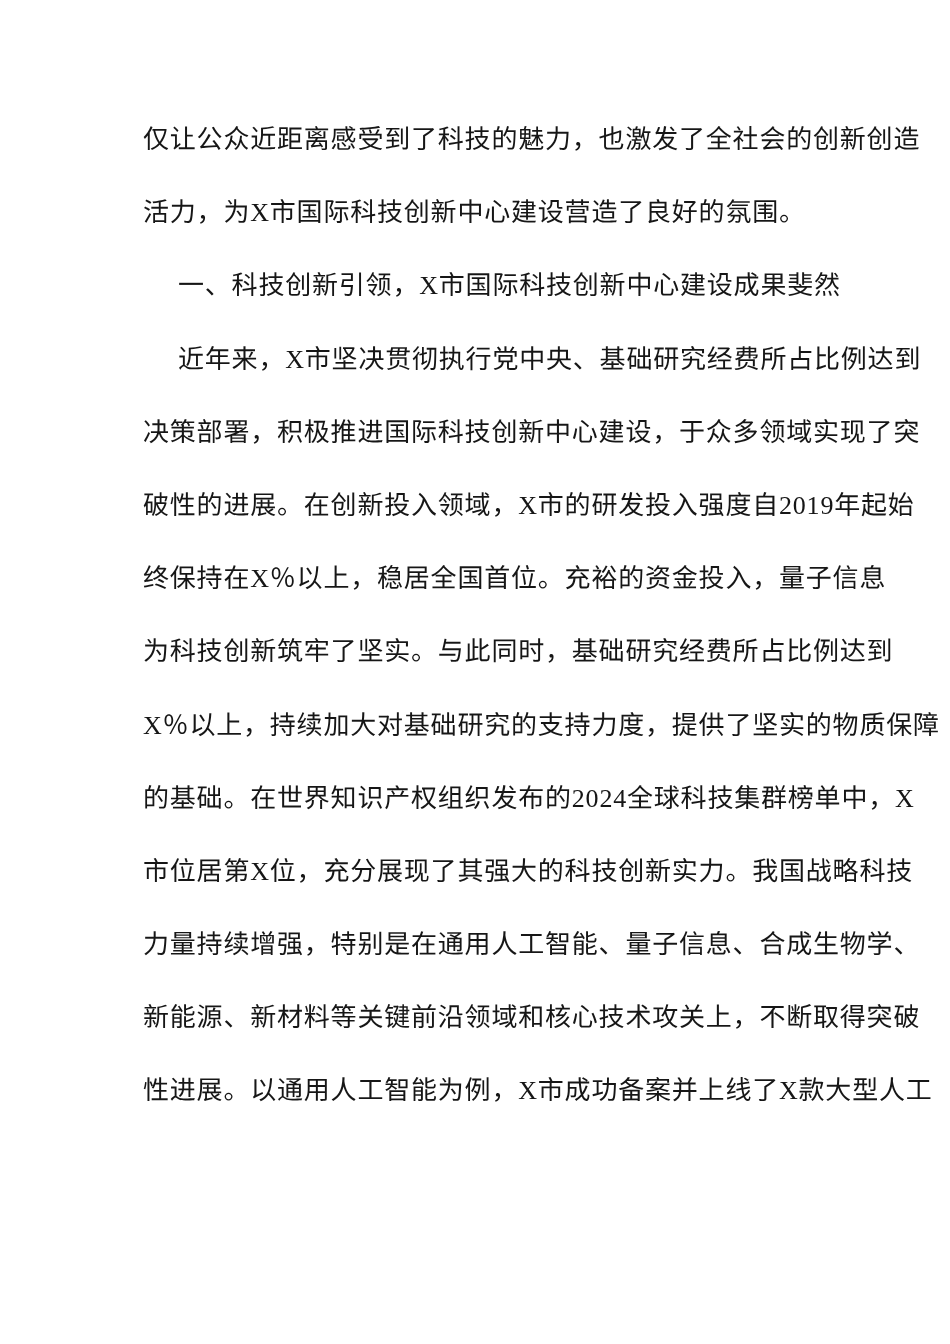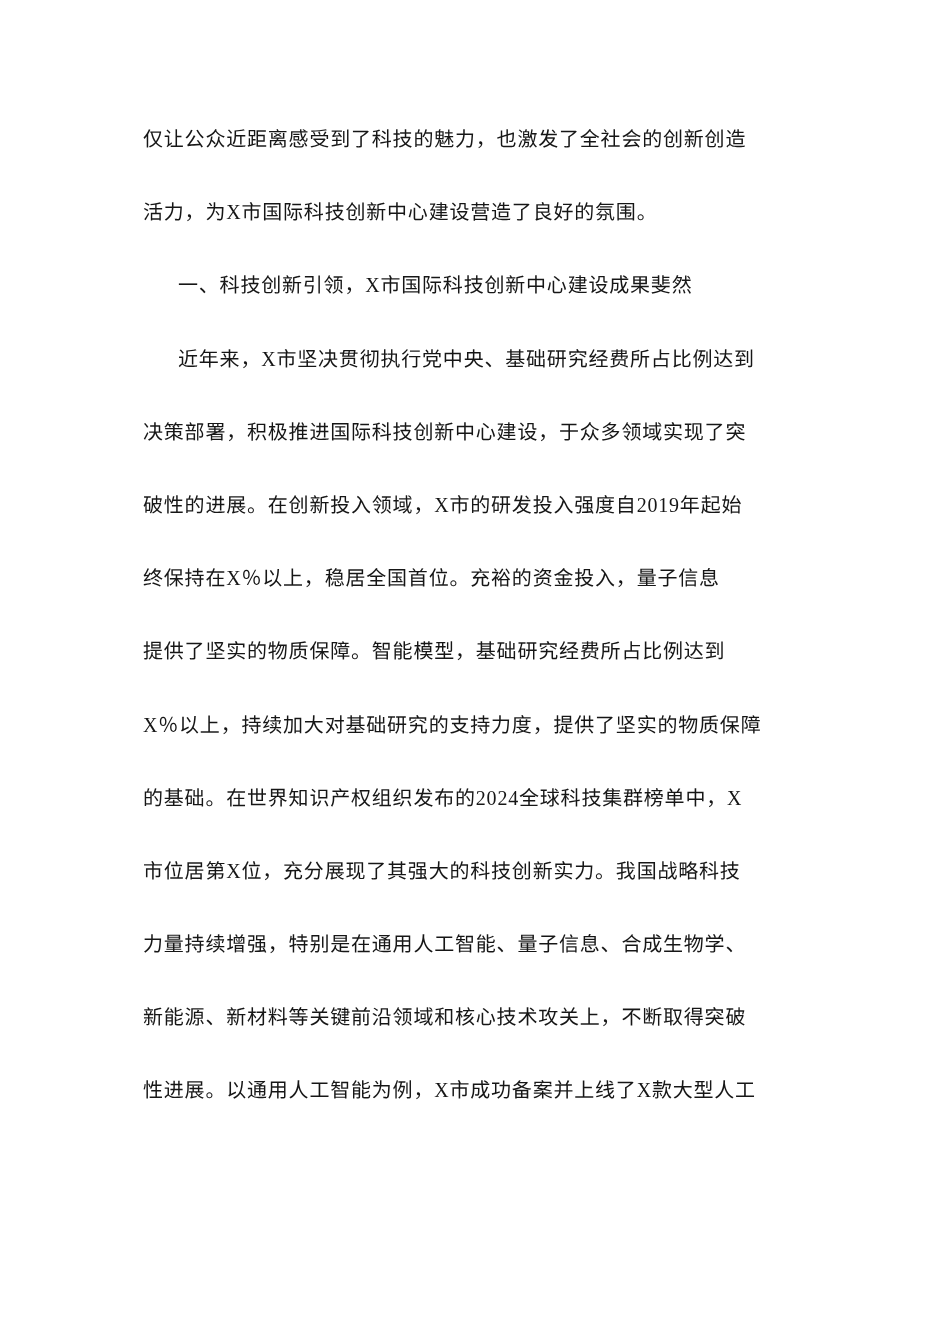--- a/index.html
+++ b/index.html
@@ -22,42 +22,42 @@
   }
   .doc {
     position: absolute;
     left: 143px;
     top: 103px;
     width: 672px;
   }
   .line {
     height: 73.2px;
     line-height: 73.2px;
-    font-size: 20px;
+    font-size: 26px;
     letter-spacing: 0.8px;
     white-space: nowrap;
     font-weight: 400;
   }
   .line.indent {
     padding-left: 35px;
   }
 </style>
 </head>
 <body>
 
 <div class="page">
   <div class="doc">
     <div class="line">仅让公众近距离感受到了科技的魅力，也激发了全社会的创新创造</div>
     <div class="line">活力，为X市国际科技创新中心建设营造了良好的氛围。</div>
     <div class="line indent">一、科技创新引领，X市国际科技创新中心建设成果斐然</div>
     <div class="line indent">近年来，X市坚决贯彻执行党中央、基础研究经费所占比例达到</div>
     <div class="line">决策部署，积极推进国际科技创新中心建设，于众多领域实现了突</div>
     <div class="line">破性的进展。在创新投入领域，X市的研发投入强度自2019年起始</div>
     <div class="line">终保持在X％以上，稳居全国首位。充裕的资金投入，量子信息</div>
-    <div class="line">提供了坚实的物质保障。智能模型，基础研究经费所占比例达到</div>
+    <div class="line">为科技创新筑牢了坚实。与此同时，基础研究经费所占比例达到</div>
     <div class="line">X％以上，持续加大对基础研究的支持力度，提供了坚实的物质保障</div>
     <div class="line">的基础。在世界知识产权组织发布的2024全球科技集群榜单中，X</div>
     <div class="line">市位居第X位，充分展现了其强大的科技创新实力。我国战略科技</div>
     <div class="line">力量持续增强，特别是在通用人工智能、量子信息、合成生物学、</div>
     <div class="line">新能源、新材料等关键前沿领域和核心技术攻关上，不断取得突破</div>
     <div class="line">性进展。以通用人工智能为例，X市成功备案并上线了X款大型人工</div>
   </div>
 </div>
 
 </body></html>

